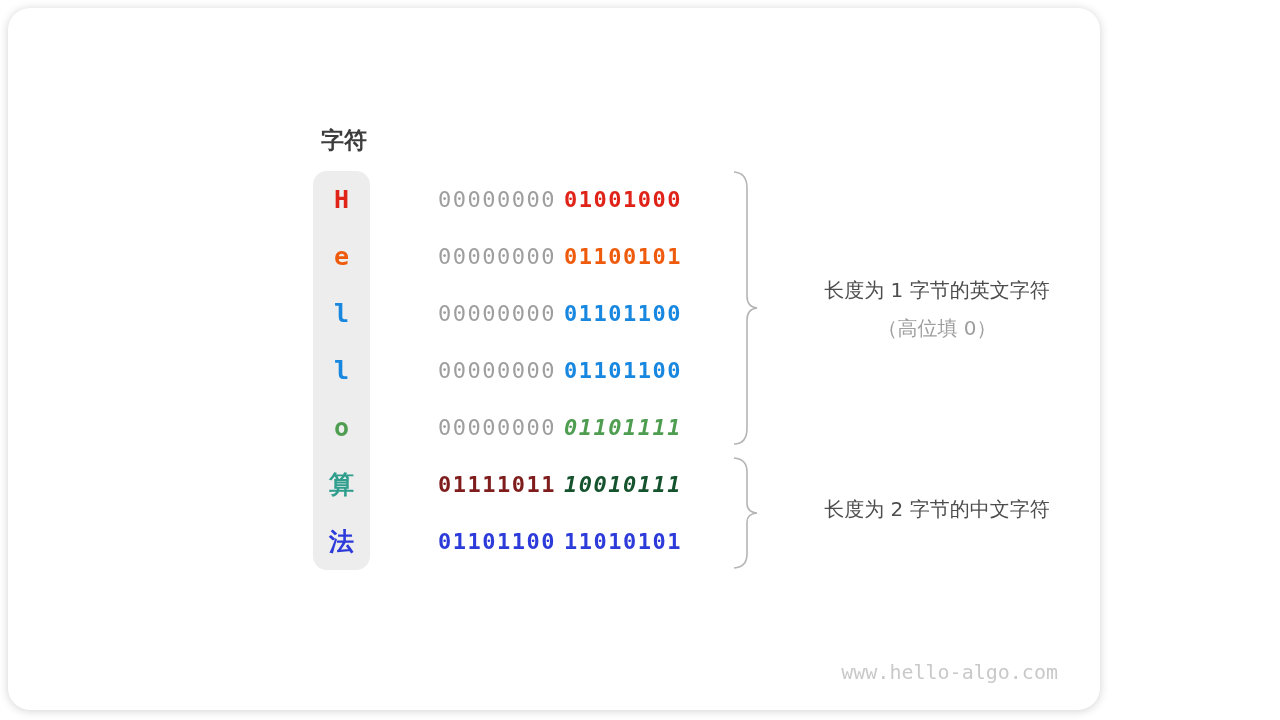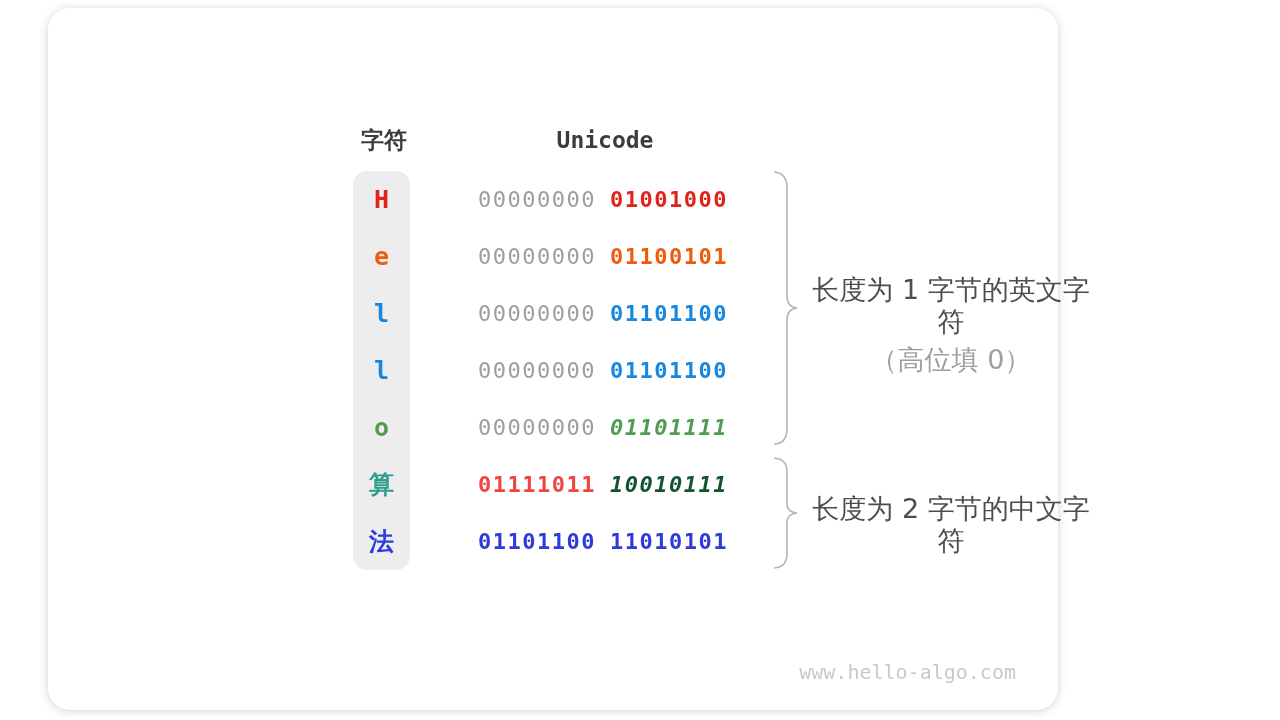--- a/index.html
+++ b/index.html
@@ -7,25 +7,24 @@
     padding: 0;
     width: 1280px;
     height: 720px;
     background: #ffffff;
     overflow: hidden;
     font-family: "DejaVu Sans", "Liberation Sans", sans-serif;
   }
   .card {
     position: absolute;
     left: 8px; top: 8px;
-    width: 1010px; height: 702px;
+    width: 1092px; height: 702px;
     background: #ffffff;
     border-radius: 22px;
     box-shadow: 0 1px 10px rgba(0,0,0,0.18);
-    margin-left: 40px;
   }
   .hdr {
     position: absolute;
     top: 117px;
     height: 30px;
     line-height: 30px;
     font-size: 23px;
     font-weight: bold;
     color: #3c3c3c;
     text-align: center;
@@ -60,60 +59,59 @@
     font-size: 25px;
     font-weight: bold;
     font-family: "DejaVu Sans Mono", "Liberation Mono", monospace;
   }
   .bytes {
     position: absolute;
     left: 430px; top: 0;
     height: 57px;
     display: flex;
     align-items: center;
-    gap: 14px;
+    gap: 8px;
     font-family: "DejaVu Sans Mono", "Liberation Mono", monospace;
     font-size: 22px;
     letter-spacing: 1.5px;
   }
   .byte { font-weight: bold; }
   .byte.gray { font-weight: 500; }
   .brace-svg {
     position: absolute;
     left: 0; top: 0;
     width: 1280px; height: 720px;
     pointer-events: none;
   }
   .anno {
     position: absolute;
-    left: 753px;
+    left: 779px;
     width: 300px;
     text-align: center;
-    font-size: 27px;
+    font-size: 20px;
     line-height: 32px;
   }
   .anno-1 { top: 266px; }
   .anno-2 { top: 485px; }
   .anno-line1 { color: #4d4d4d; font-weight: 500; }
   .anno-line2 { color: #9e9e9e; font-weight: normal; margin-top: 6px; }
   .watermark {
     position: absolute;
     right: 42px; bottom: 26px;
     font-family: "DejaVu Sans Mono", "Liberation Mono", monospace;
     font-size: 20px;
     color: #c9c9c9;
   }
 </style>
 </head>
 <body>
 
 <div class="card">
 
   <div class="hdr hdr-char">字符</div>
-  <div class="hdr hdr-unicode">Unicode</div>
 
   <div class="char-col-bg"></div>
 
   <div class="rows">
   <div class="row">
     <div class="char-cell" style="color: rgb(224, 35, 24);">H</div>
     <div class="bytes">
       <span class="byte gray" style="color: rgb(158, 158, 158);">00000000</span>
       <span class="byte" style="color: rgb(224, 35, 24);">01001000</span>
     </div>
@@ -147,21 +145,21 @@
     <div class="char-cell" style="color: rgb(79, 157, 81);">o</div>
     <div class="bytes">
       <span class="byte gray" style="color: rgb(158, 158, 158);">00000000</span>
       <span class="byte" style="color: rgb(79, 157, 81); font-style: italic;">01101111</span>
     </div>
   </div>
 
   <div class="row">
     <div class="char-cell" style="color: rgb(47, 158, 141);">算</div>
     <div class="bytes">
-      <span class="byte" style="color: #ef4444;">01111011</span>
+      <span class="byte" style="color: #7f1d1d;">01111011</span>
       <span class="byte" style="color: #14532d; font-style: italic;">10010111</span>
     </div>
   </div>
 
   <div class="row">
     <div class="char-cell" style="color: rgb(44, 59, 217);">法</div>
     <div class="bytes">
       <span class="byte" style="color: rgb(44, 59, 217);">01101100</span>
       <span class="byte" style="color: rgb(44, 59, 217);">11010101</span>
     </div>

